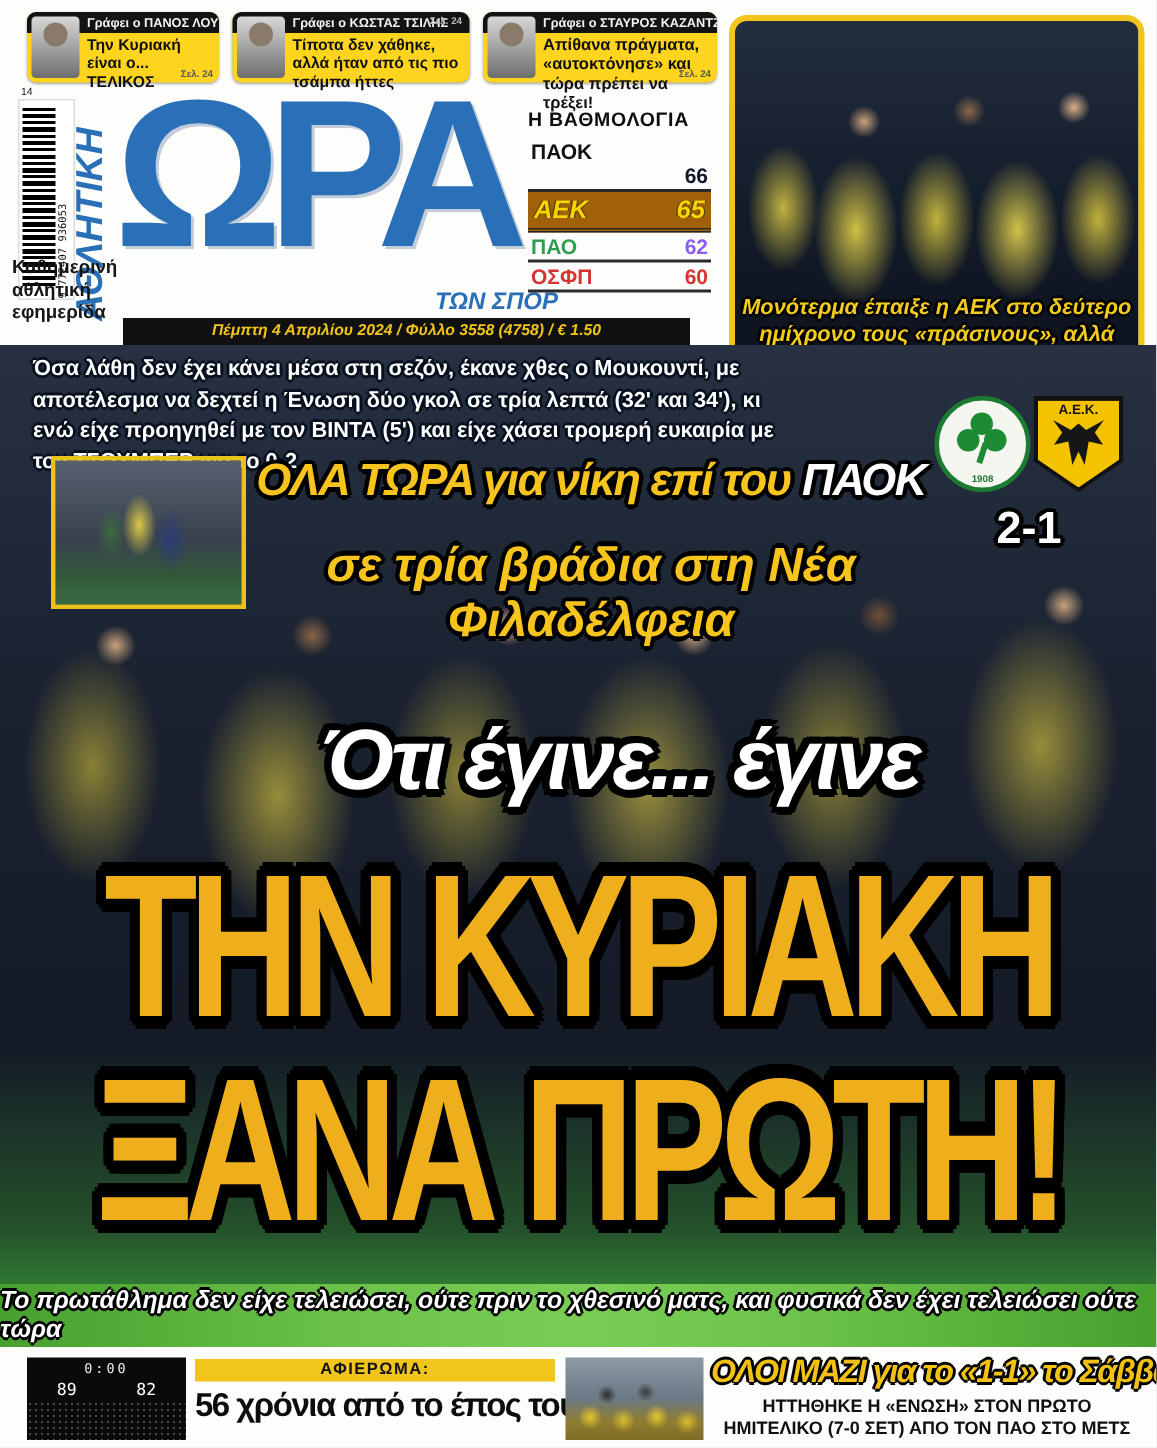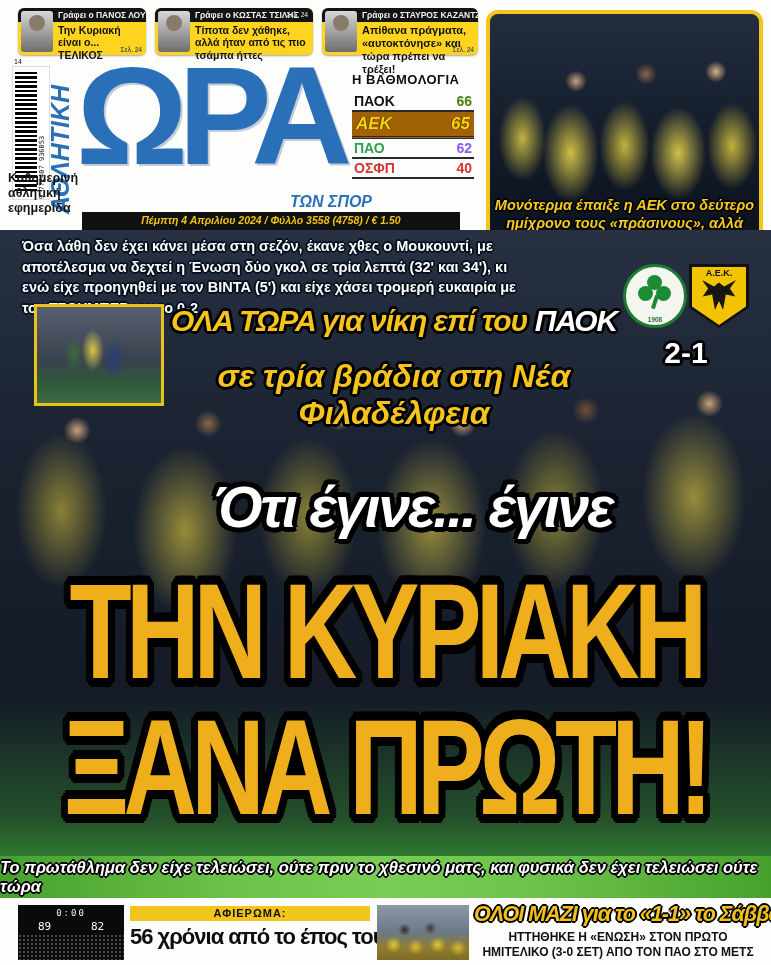--- a/index.html
+++ b/index.html
@@ -202,33 +202,33 @@
   <div class="abs vtitle">ΑΘΛΗΤΙΚΗ</div>
   <div class="abs biglogo">ΩΡΑ</div>
   <div class="abs logo-sub">ΤΩΝ ΣΠΟΡ</div>
   <div class="abs tagline">Καθημερινή αθλητική εφημερίδα</div>
   <div class="abs datebar">Πέμπτη 4 Απριλίου 2024 / Φύλλο 3558 (4758) / € 1.50</div>
 
   <div class="abs standings">
     <div class="title">Η ΒΑΘΜΟΛΟΓΙΑ</div>
     <div class="srow">
       <span style="color: rgb(17, 17, 17);">ΠΑΟΚ</span>
-      <span style="color: #4d7c0f;">66</span>
+      <span style="color: #0f172a; margin-top: 16px;">66</span>
     </div>
     <div class="srow aek">
       <span style="color: rgb(255, 210, 0);">ΑΕΚ</span>
       <span style="color: rgb(255, 210, 0);">65</span>
     </div>
     <div class="srow">
       <span style="color: rgb(47, 158, 79);">ΠΑΟ</span>
       <span style="color: #8b5cf6; margin-left: 20px;">62</span>
     </div>
     <div class="srow">
       <span style="color: rgb(214, 51, 51);">ΟΣΦΠ</span>
-      <span style="color: rgb(214, 51, 51);">40</span>
+      <span style="color: rgb(214, 51, 51);">60</span>
     </div>
   </div>
 
   <div class="abs tr-photo">
     <div class="tr-caption">Μονότερμα έπαιξε η ΑΕΚ στο δεύτερο ημίχρονο τους «πράσινους», αλλά δεν βρήκε τον τρόπο να σκοράρει</div>
   </div>
 
   <div class="abs main-photo">
     <div class="lead-para">Όσα λάθη δεν έχει κάνει μέσα στη σεζόν, έκανε χθες ο Μουκουντί, με αποτέλεσμα να δεχτεί η Ένωση δύο γκολ σε τρία λεπτά (32' και 34'), κι ενώ είχε προηγηθεί με τον ΒΙΝΤΑ (5') και είχε χάσει τρομερή ευκαιρία με τον ΤΣΟΥΜΠΕΡ για το 0-2</div>
     <div class="inset-photo"></div>
@@ -274,17 +274,17 @@
       </div>
       <div class="dots"></div>
     </div>
     <div class="bl-text">
       <div class="bl-kicker">ΑΦΙΕΡΩΜΑ:</div>
       <div class="bl-head">56 χρόνια από το έπος του '68</div>
     </div>
     <div class="br-photo"></div>
     <div class="br-text">
       <div class="br-head">ΟΛΟΙ ΜΑΖΙ για το «1-1» το Σάββατο</div>
-      <div class="br-sub">ΗΤΤΗΘΗΚΕ Η «ΕΝΩΣΗ» ΣΤΟΝ ΠΡΩΤΟ ΗΜΙΤΕΛΙΚΟ (3-0 ΣΕΤ) ΑΠΟ ΤΟΝ ΠΑΟ ΣΤΟ ΜΕΤΣ</div>
+      <div class="br-sub">ΗΤΤΗΘΗΚΕ Η «ΕΝΩΣΗ» ΣΤΟΝ ΠΡΩΤΟ ΗΜΙΤΕΛΙΚΟ (7-0 ΣΕΤ) ΑΠΟ ΤΟΝ ΠΑΟ ΣΤΟ ΜΕΤΣ</div>
     </div>
   </div>
 
 </div>
 
 </body></html>

